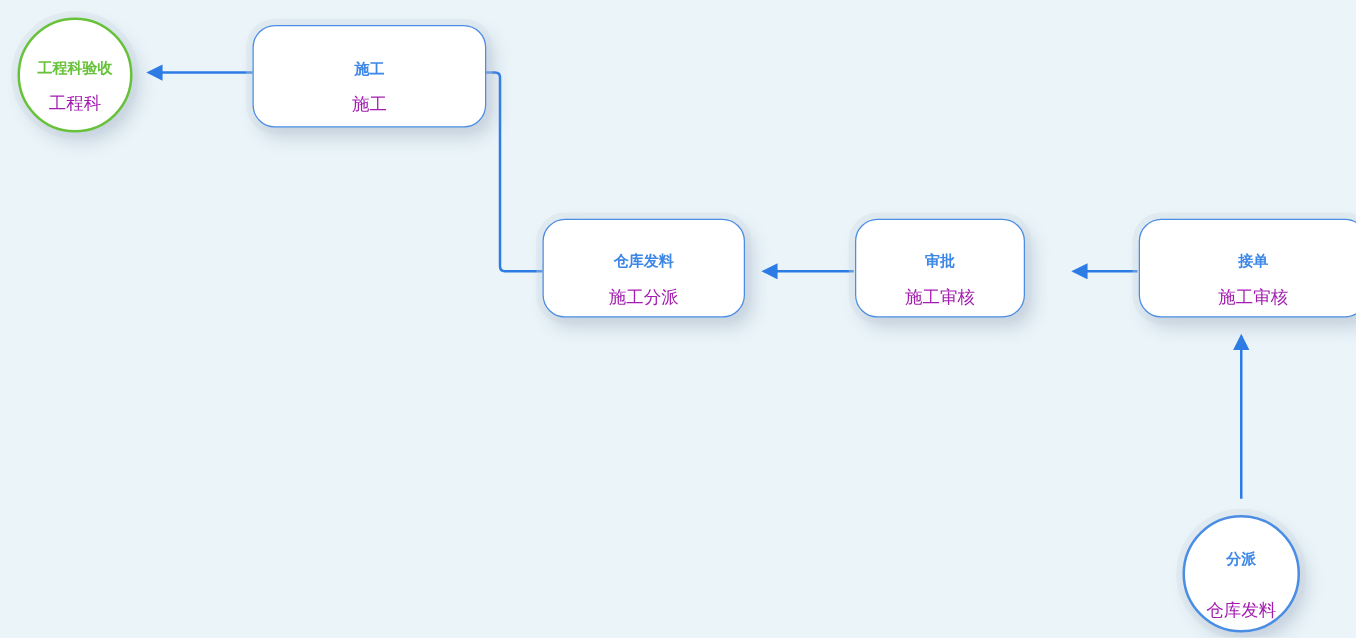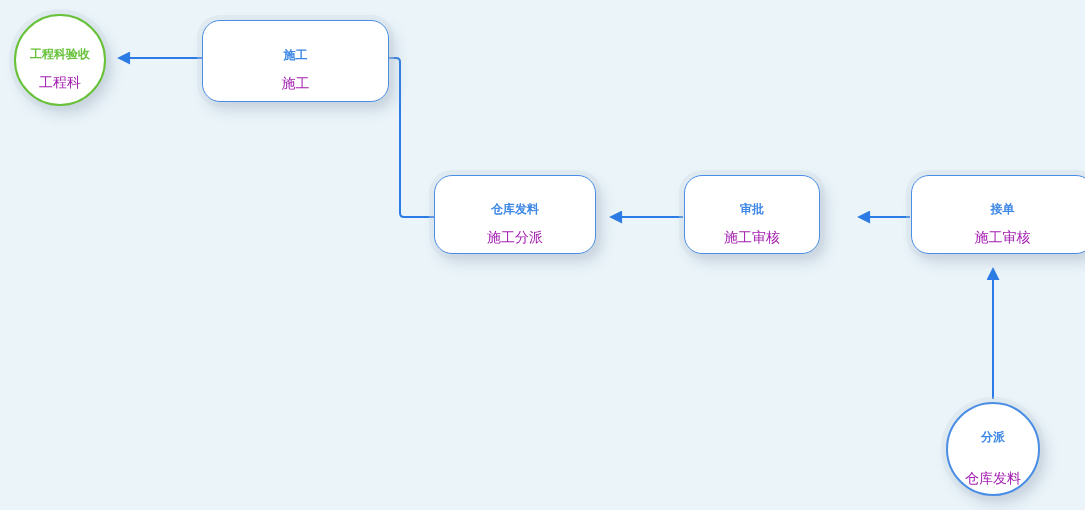--- a/index.html
+++ b/index.html
@@ -66,21 +66,21 @@
     color: #a21caf;
     line-height: 16px;
     white-space: nowrap;
   }
   
   #node-acceptance   { left: 14px;  top: 14px;  width: 92px;  height: 92px; }
   #node-construction { left: 202px; top: 20px;  width: 187px; height: 82px; }
   #node-warehouse    { left: 434px; top: 175px; width: 162px; height: 79px; }
   #node-approval     { left: 684px; top: 175px; width: 136px; height: 79px; }
   #node-receive      { left: 911px; top: 175px; width: 183px; height: 79px; }
-  #node-dispatch     { left: 946px; top: 402px; width: 94px;  height: 94px; gap: 25px; }
+  #node-dispatch     { left: 946px; top: 412px; width: 94px;  height: 94px; gap: 25px; }
 </style>
 </head>
 <body>
 
 <div class="canvas">
 
   <svg id="edges-layer" viewBox="0 0 1085 510" xmlns="http://www.w3.org/2000/svg">
     <defs>
       <marker id="arrowhead" viewBox="0 0 10 10" refX="8.5" refY="5" markerWidth="7" markerHeight="6.5" orient="auto-start-reverse">
         <path d="M 0 0 L 10 5 L 0 10 z" fill="#2d7ce5"></path>

